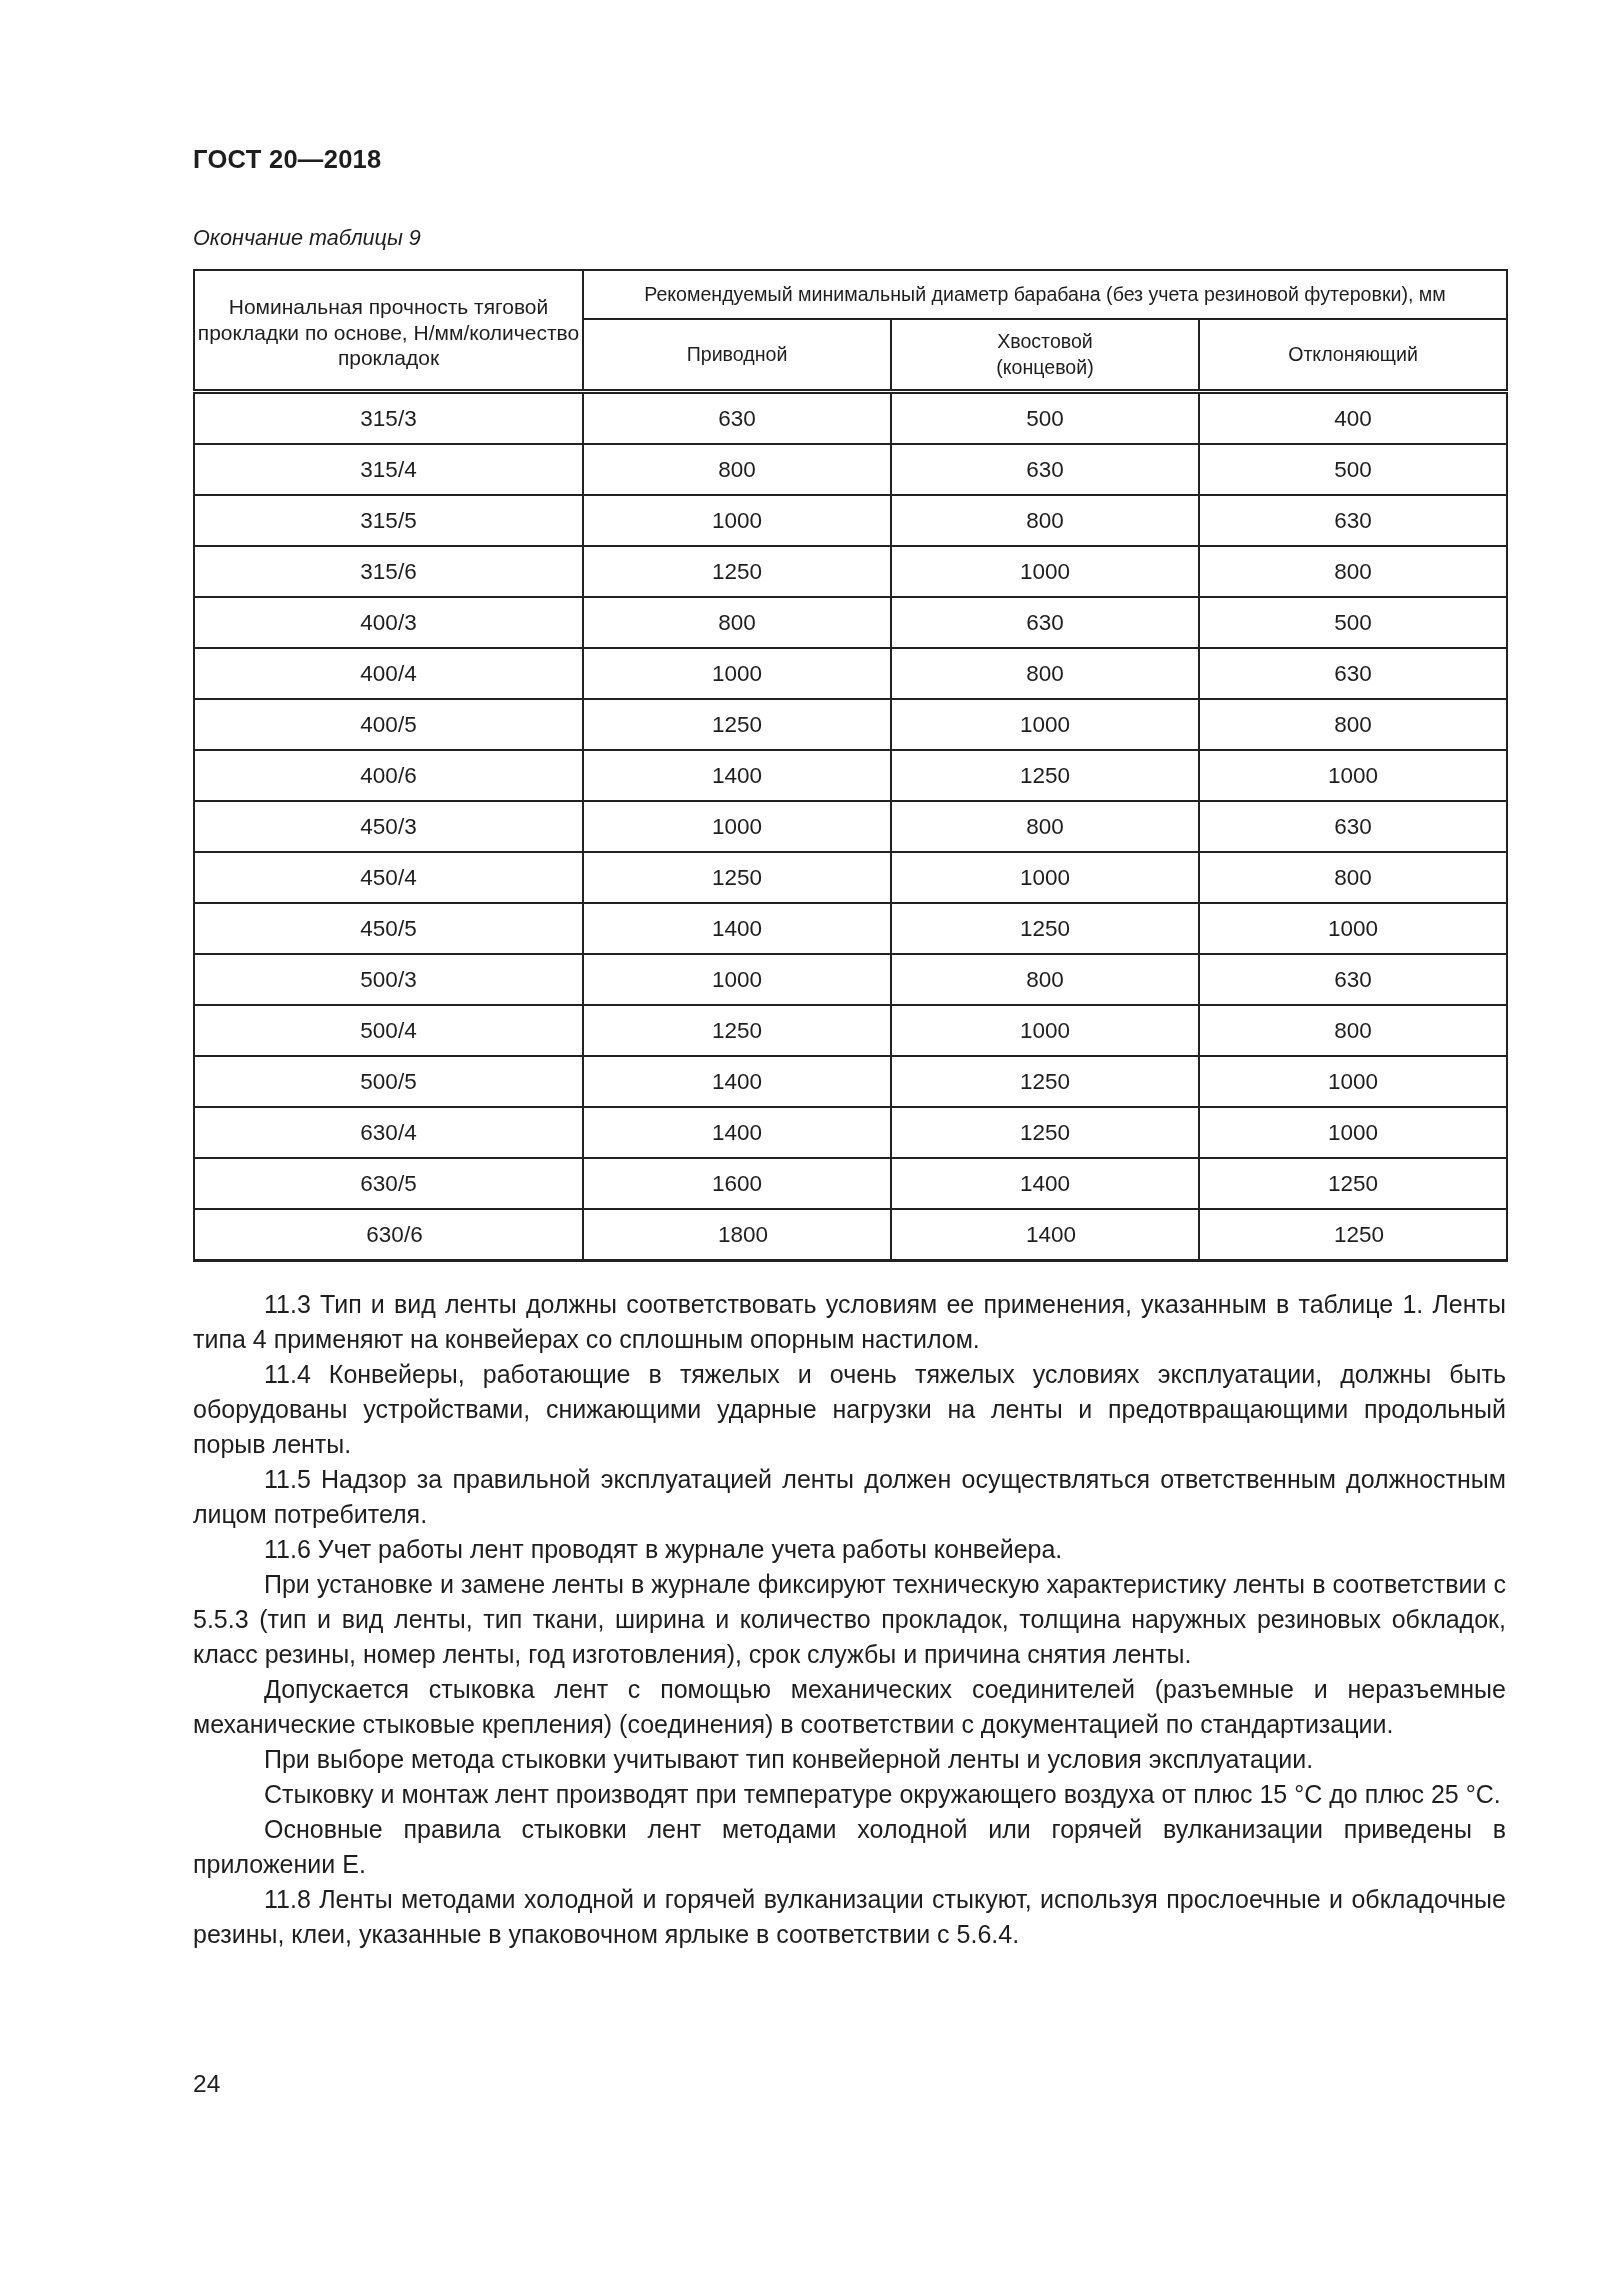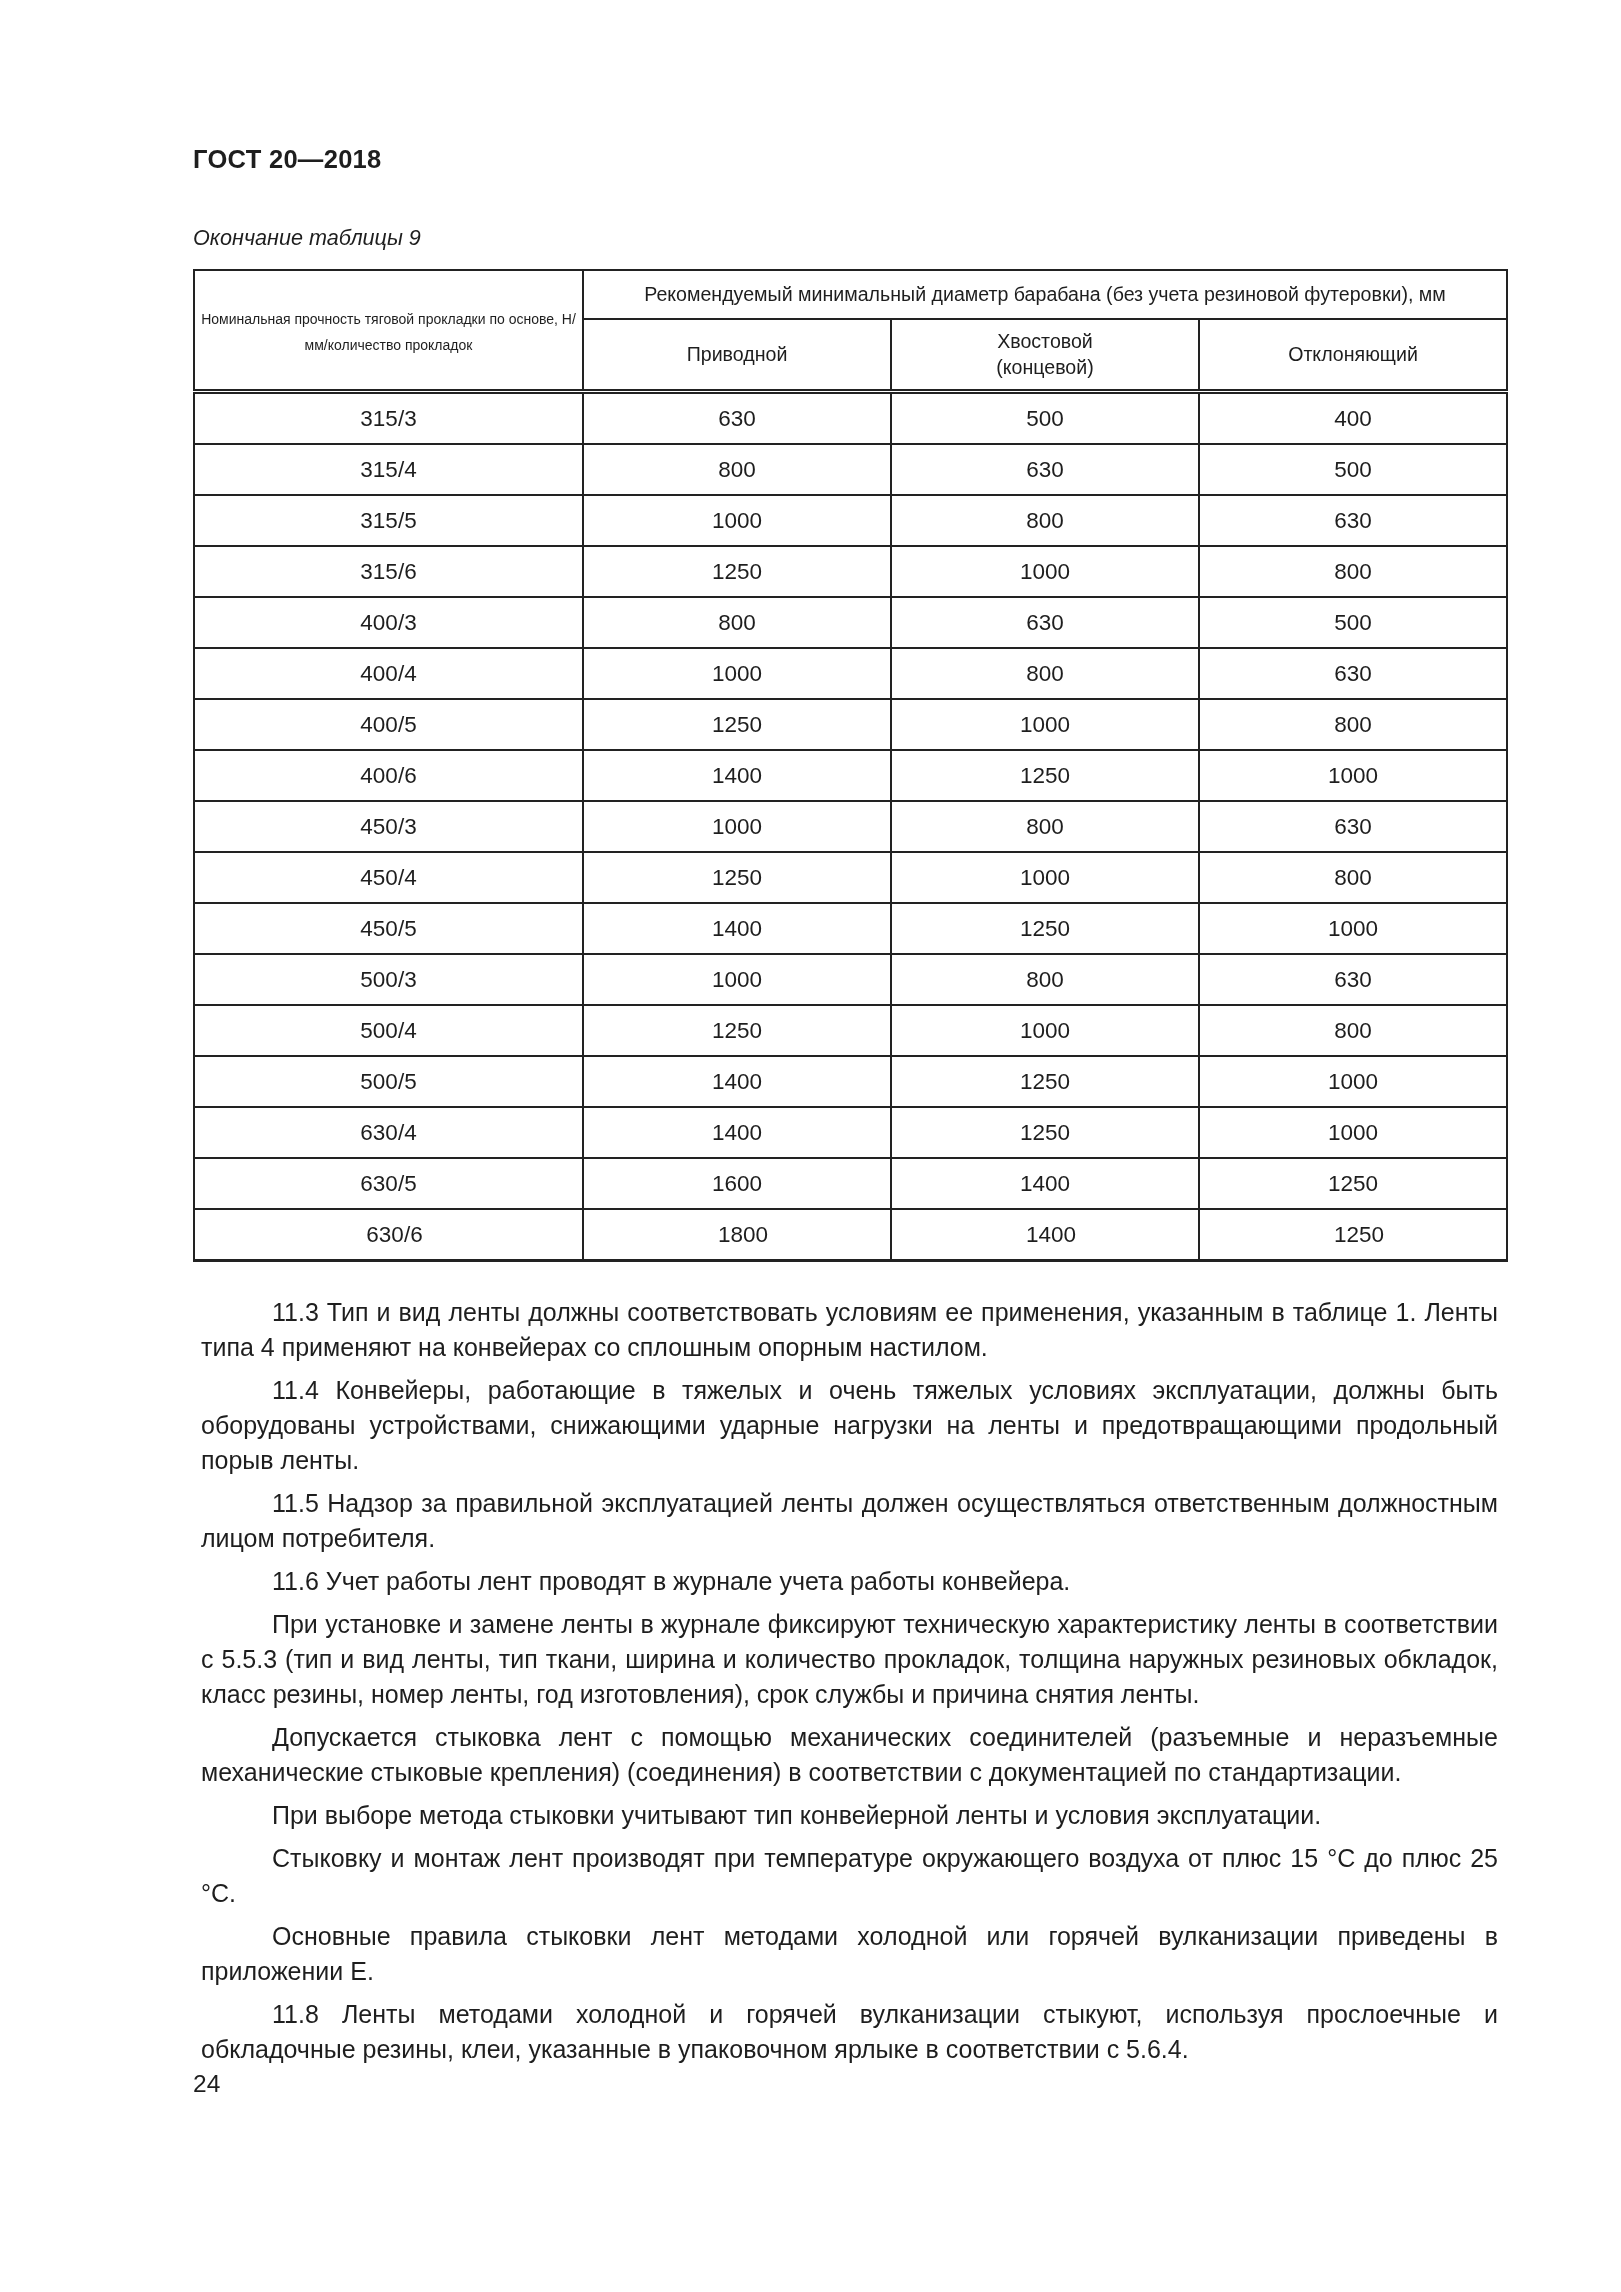--- a/index.html
+++ b/index.html
@@ -3,27 +3,27 @@
 <meta charset="utf-8">
 <style>
   html, body { margin: 0; padding: 0; background: #ffffff; }
   body { width: 1621px; height: 2293px; position: relative; overflow: hidden; color: #1e1e1e; font-family: "Liberation Sans", sans-serif; }
   .doc-header { position: absolute; left: 193px; top: 145px; font-weight: bold; font-size: 25.5px; letter-spacing: 0.3px; }
   .table-caption { position: absolute; left: 193px; top: 225px; font-style: italic; font-size: 21.6px; }
   .tbl { position: absolute; left: 193px; top: 269px; width: 1312px; border-collapse: collapse; table-layout: fixed; font-size: 22.5px; }
   .tbl td, .tbl th { border: 2px solid #222; text-align: center; vertical-align: middle; font-weight: normal; padding: 0; }
   .tbl .h1 th { height: 47px; font-size: 19.6px; }
   .tbl .h2 th { height: 69px; font-size: 19.6px; line-height: 25.5px; }
-  .tbl th.rowhead { font-size: 14px; line-height: 25.5px; padding-top: 5px; }
+  .tbl th.rowhead { font-size: 21px; line-height: 25.5px; padding-top: 5px; }
   .tbl tbody tr td { height: 49px; }
   .tbl tbody tr:first-child td { border-top: 5.9px double #222; margin-left: 10px; }
   .tbl tbody tr td { border-top-width: 2.9px; border-bottom-width: 2.9px; }
   .tbl tbody tr:last-child td { border-bottom-width: 3.9px; padding-left: 12px; }
   .body-text { position: absolute; left: 193px; top: 1287px; width: 1313px; font-size: 25px; line-height: 35px; text-align: justify; }
-  .body-text p { margin: 8px; text-indent: 71px; }
+  .body-text p { margin: 0; text-indent: 71px; }
   .page-number { position: absolute; left: 193px; top: 2070px; font-size: 24.5px; }
 </style>
 </head>
 <body>
 
 <div class="doc-header">ГОСТ 20—2018</div>
 <div class="table-caption">Окончание таблицы 9</div>
 
 <table class="tbl">
   <colgroup>

